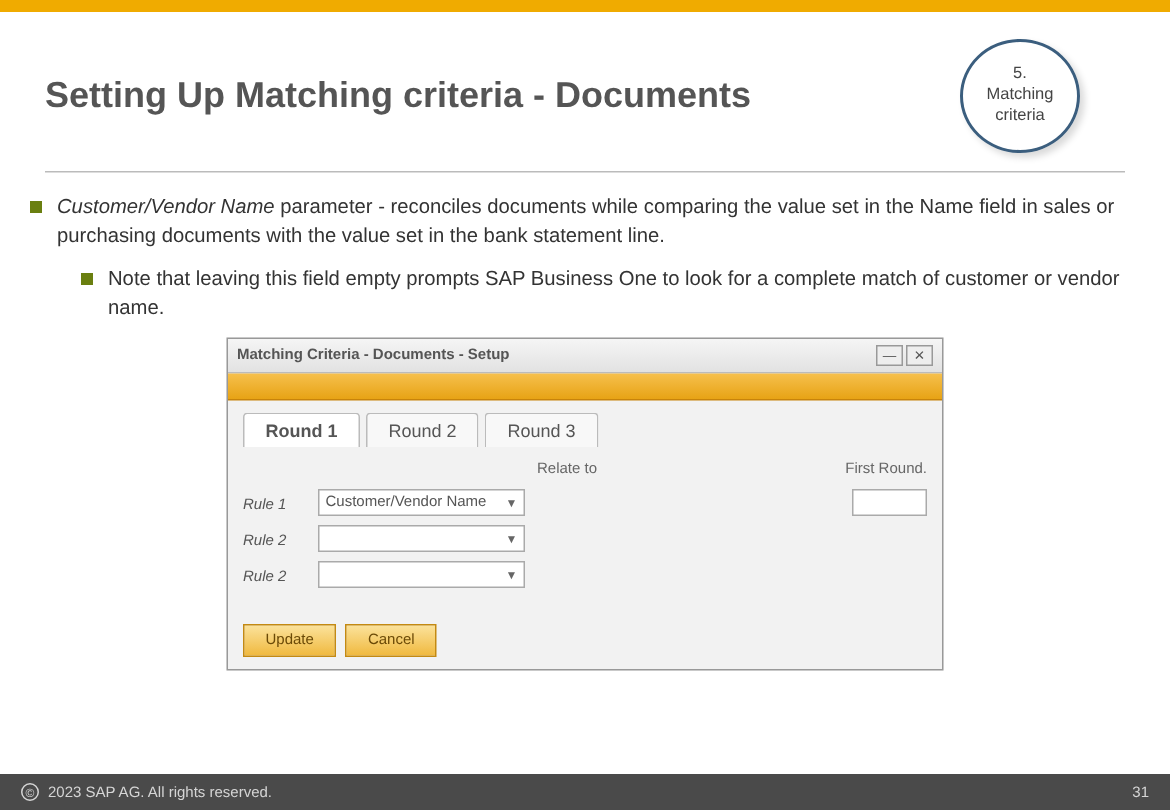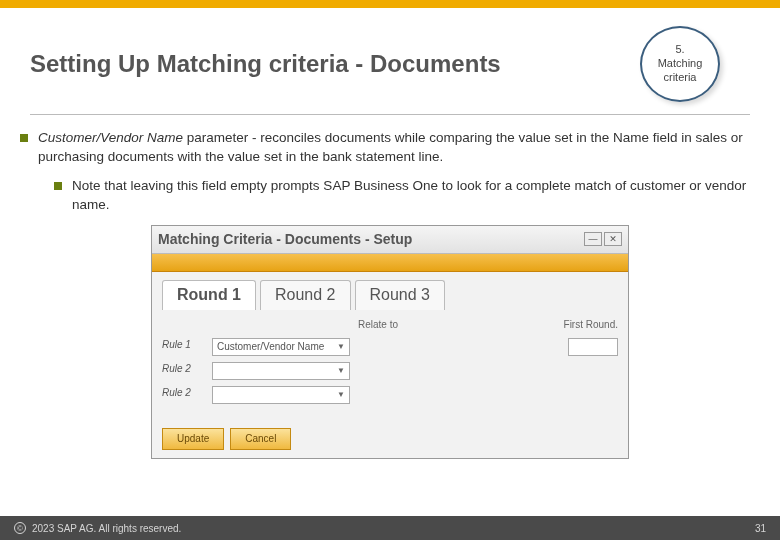--- a/index.html
+++ b/index.html
@@ -68,21 +68,21 @@
     font-size: 10px;
     color: #555;
   }
   .win-title {
     background: linear-gradient(#f5f5f5, #e2e2e2);
     border-bottom: 1px solid #bbb;
     padding: 4px 6px;
     display: flex;
     align-items: center;
   }
-  .win-title span:first-child { flex: 1; font-weight: bold; font-size: 14px; }
+  .win-title span:first-child { flex: 1; font-weight: bold; font-size: 10px; }
   .win-btn {
     width: 18px; height: 14px;
     border: 1px solid #999;
     background: #eee;
     margin-left: 2px;
     font-size: 9px;
     text-align: center;
     line-height: 12px;
   }
   .orange-strip {
@@ -91,24 +91,24 @@
     border-bottom: 1px solid #c7830a;
   }
   .win-body { padding: 8px 10px 10px 10px; }
   .tabs { display: flex; gap: 4px; margin-bottom: 8px; }
   .tab {
     border: 1px solid #bbb;
     border-bottom: none;
     background: #f8f8f8;
     padding: 3px 14px;
     border-radius: 3px 3px 0 0;
-    font-size: 16px;
+    font-size: 12px;
   }
   .tab.active { background: #fff; font-weight: bold; }
-  .form-row { display: flex; align-items: flex-start; margin-bottom: 6px; gap: 8px; }
+  .form-row { display: flex; align-items: flex-end; margin-bottom: 6px; gap: 8px; }
   .form-label { width: 42px; font-style: italic; }
   .select {
     display: flex; align-items: center;
     border: 1px solid #aaa;
     background: #fff;
     height: 18px;
     width: 138px;
     padding: 0 4px;
     font-size: 10px;
   }

